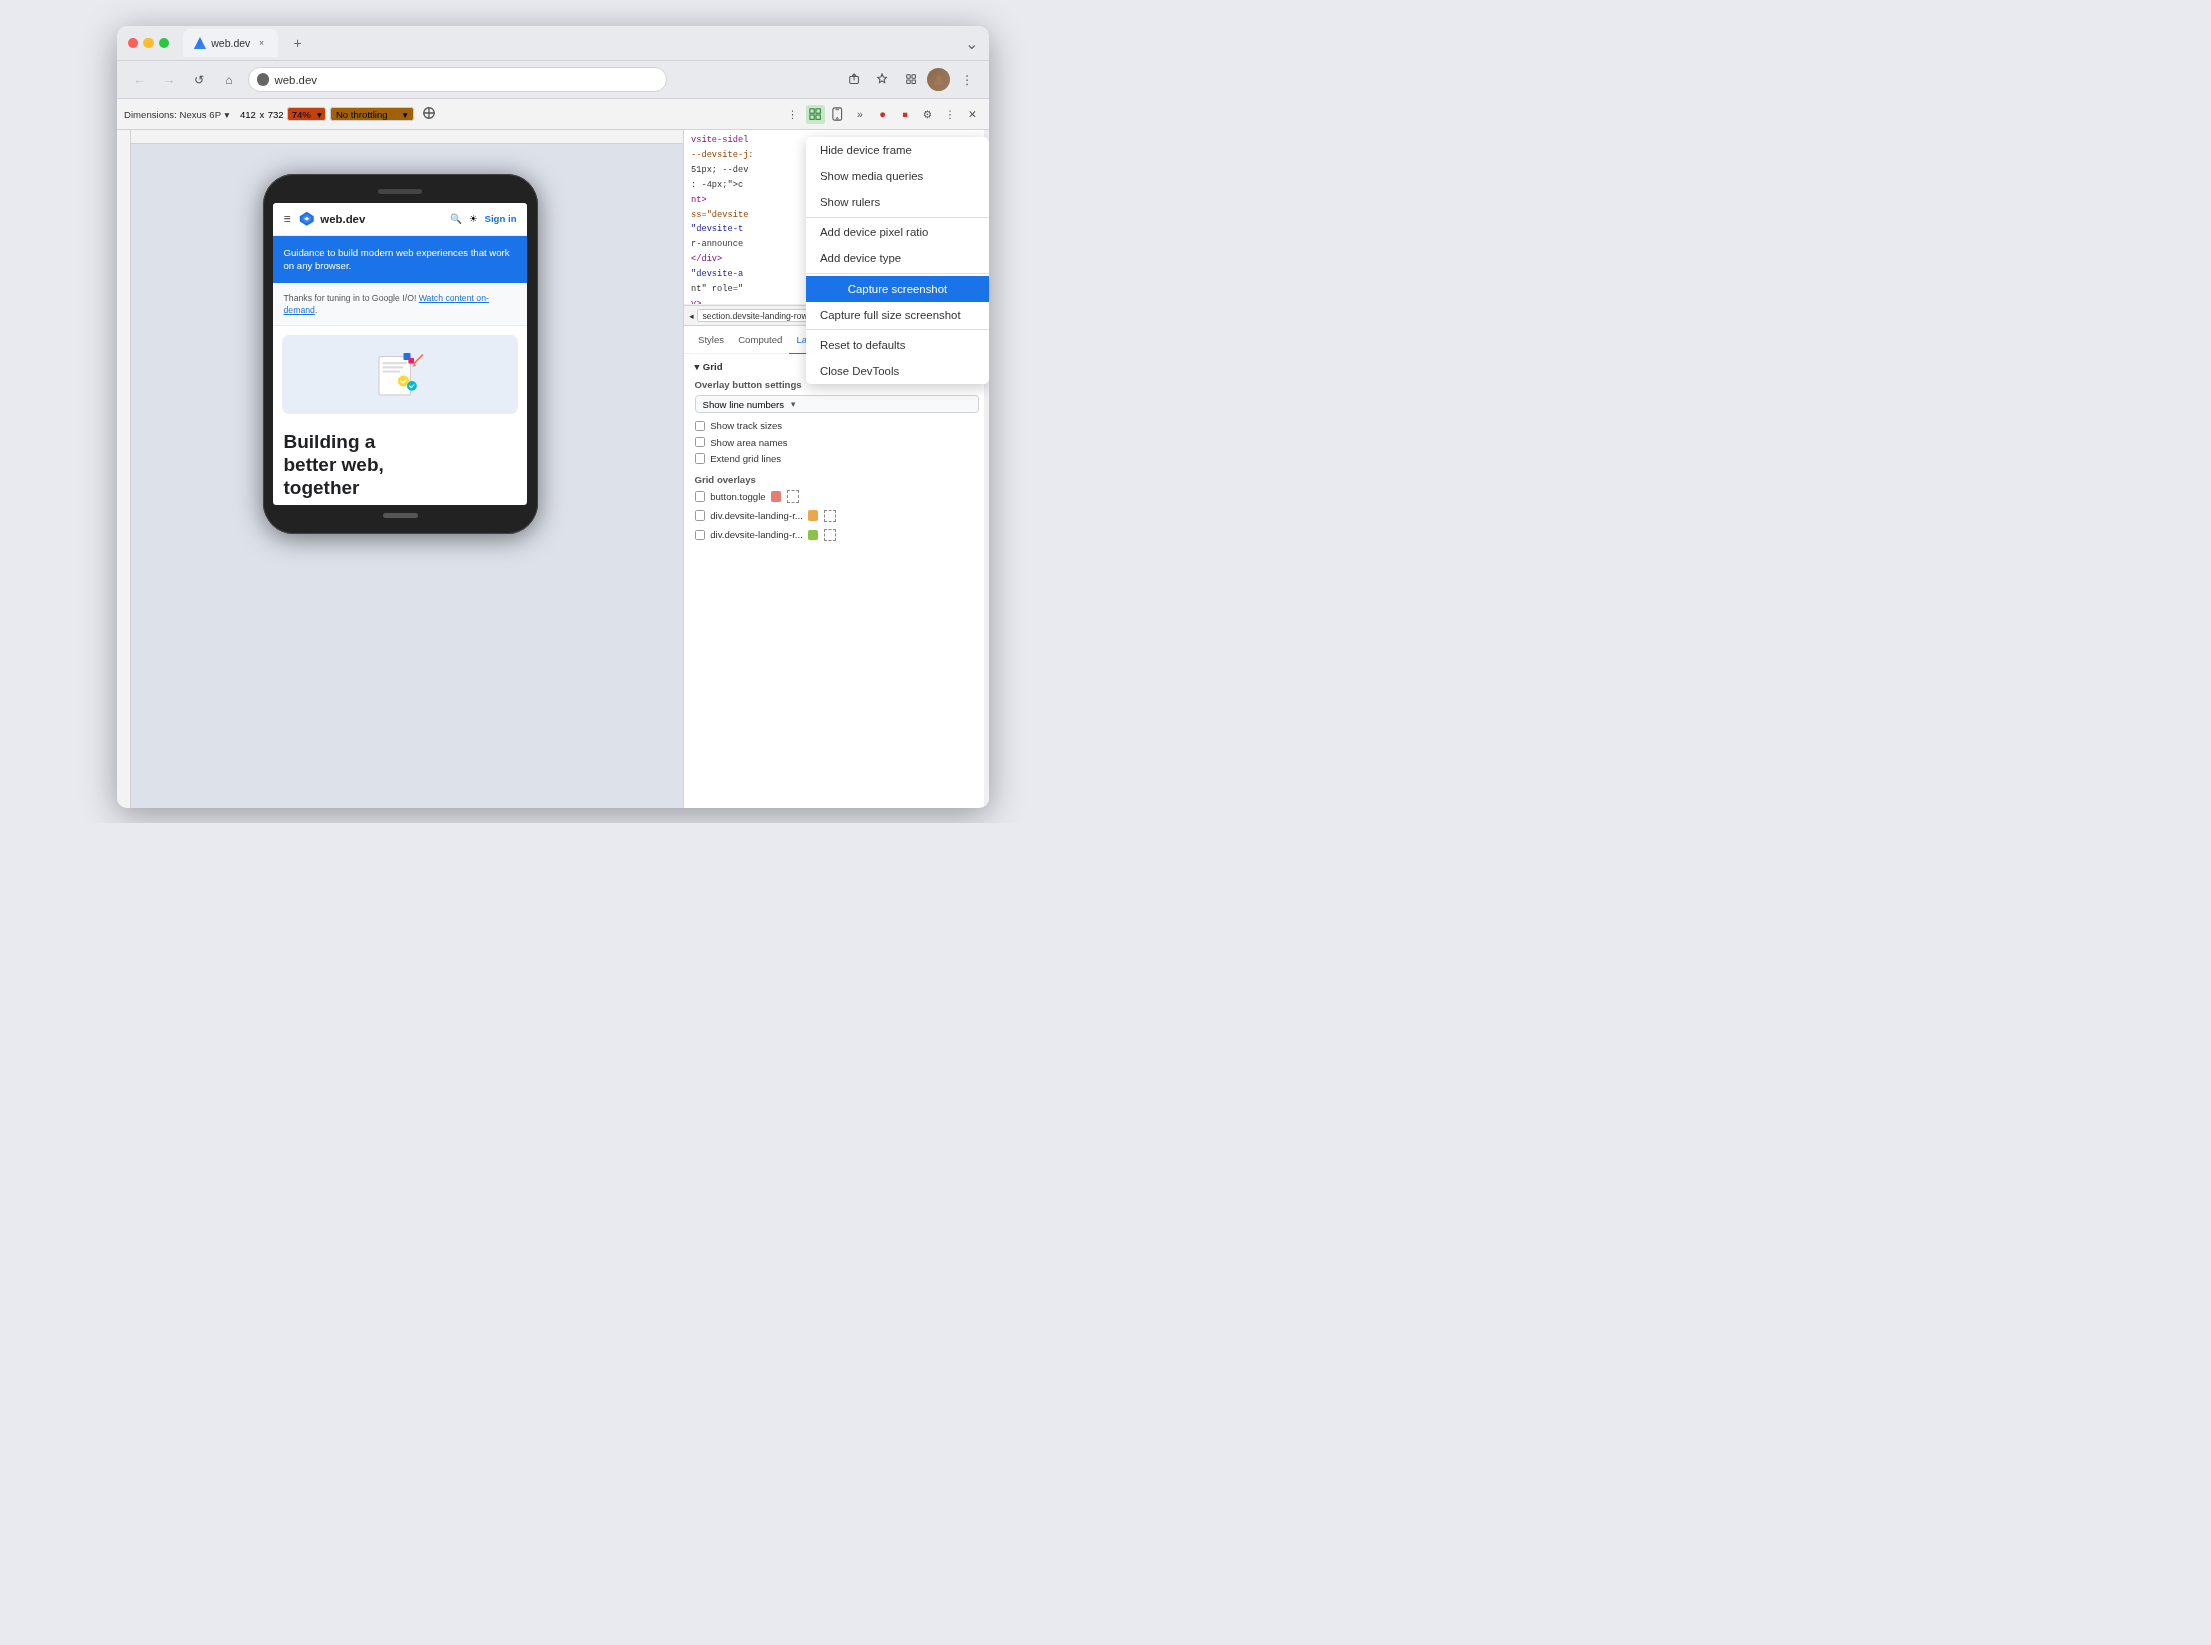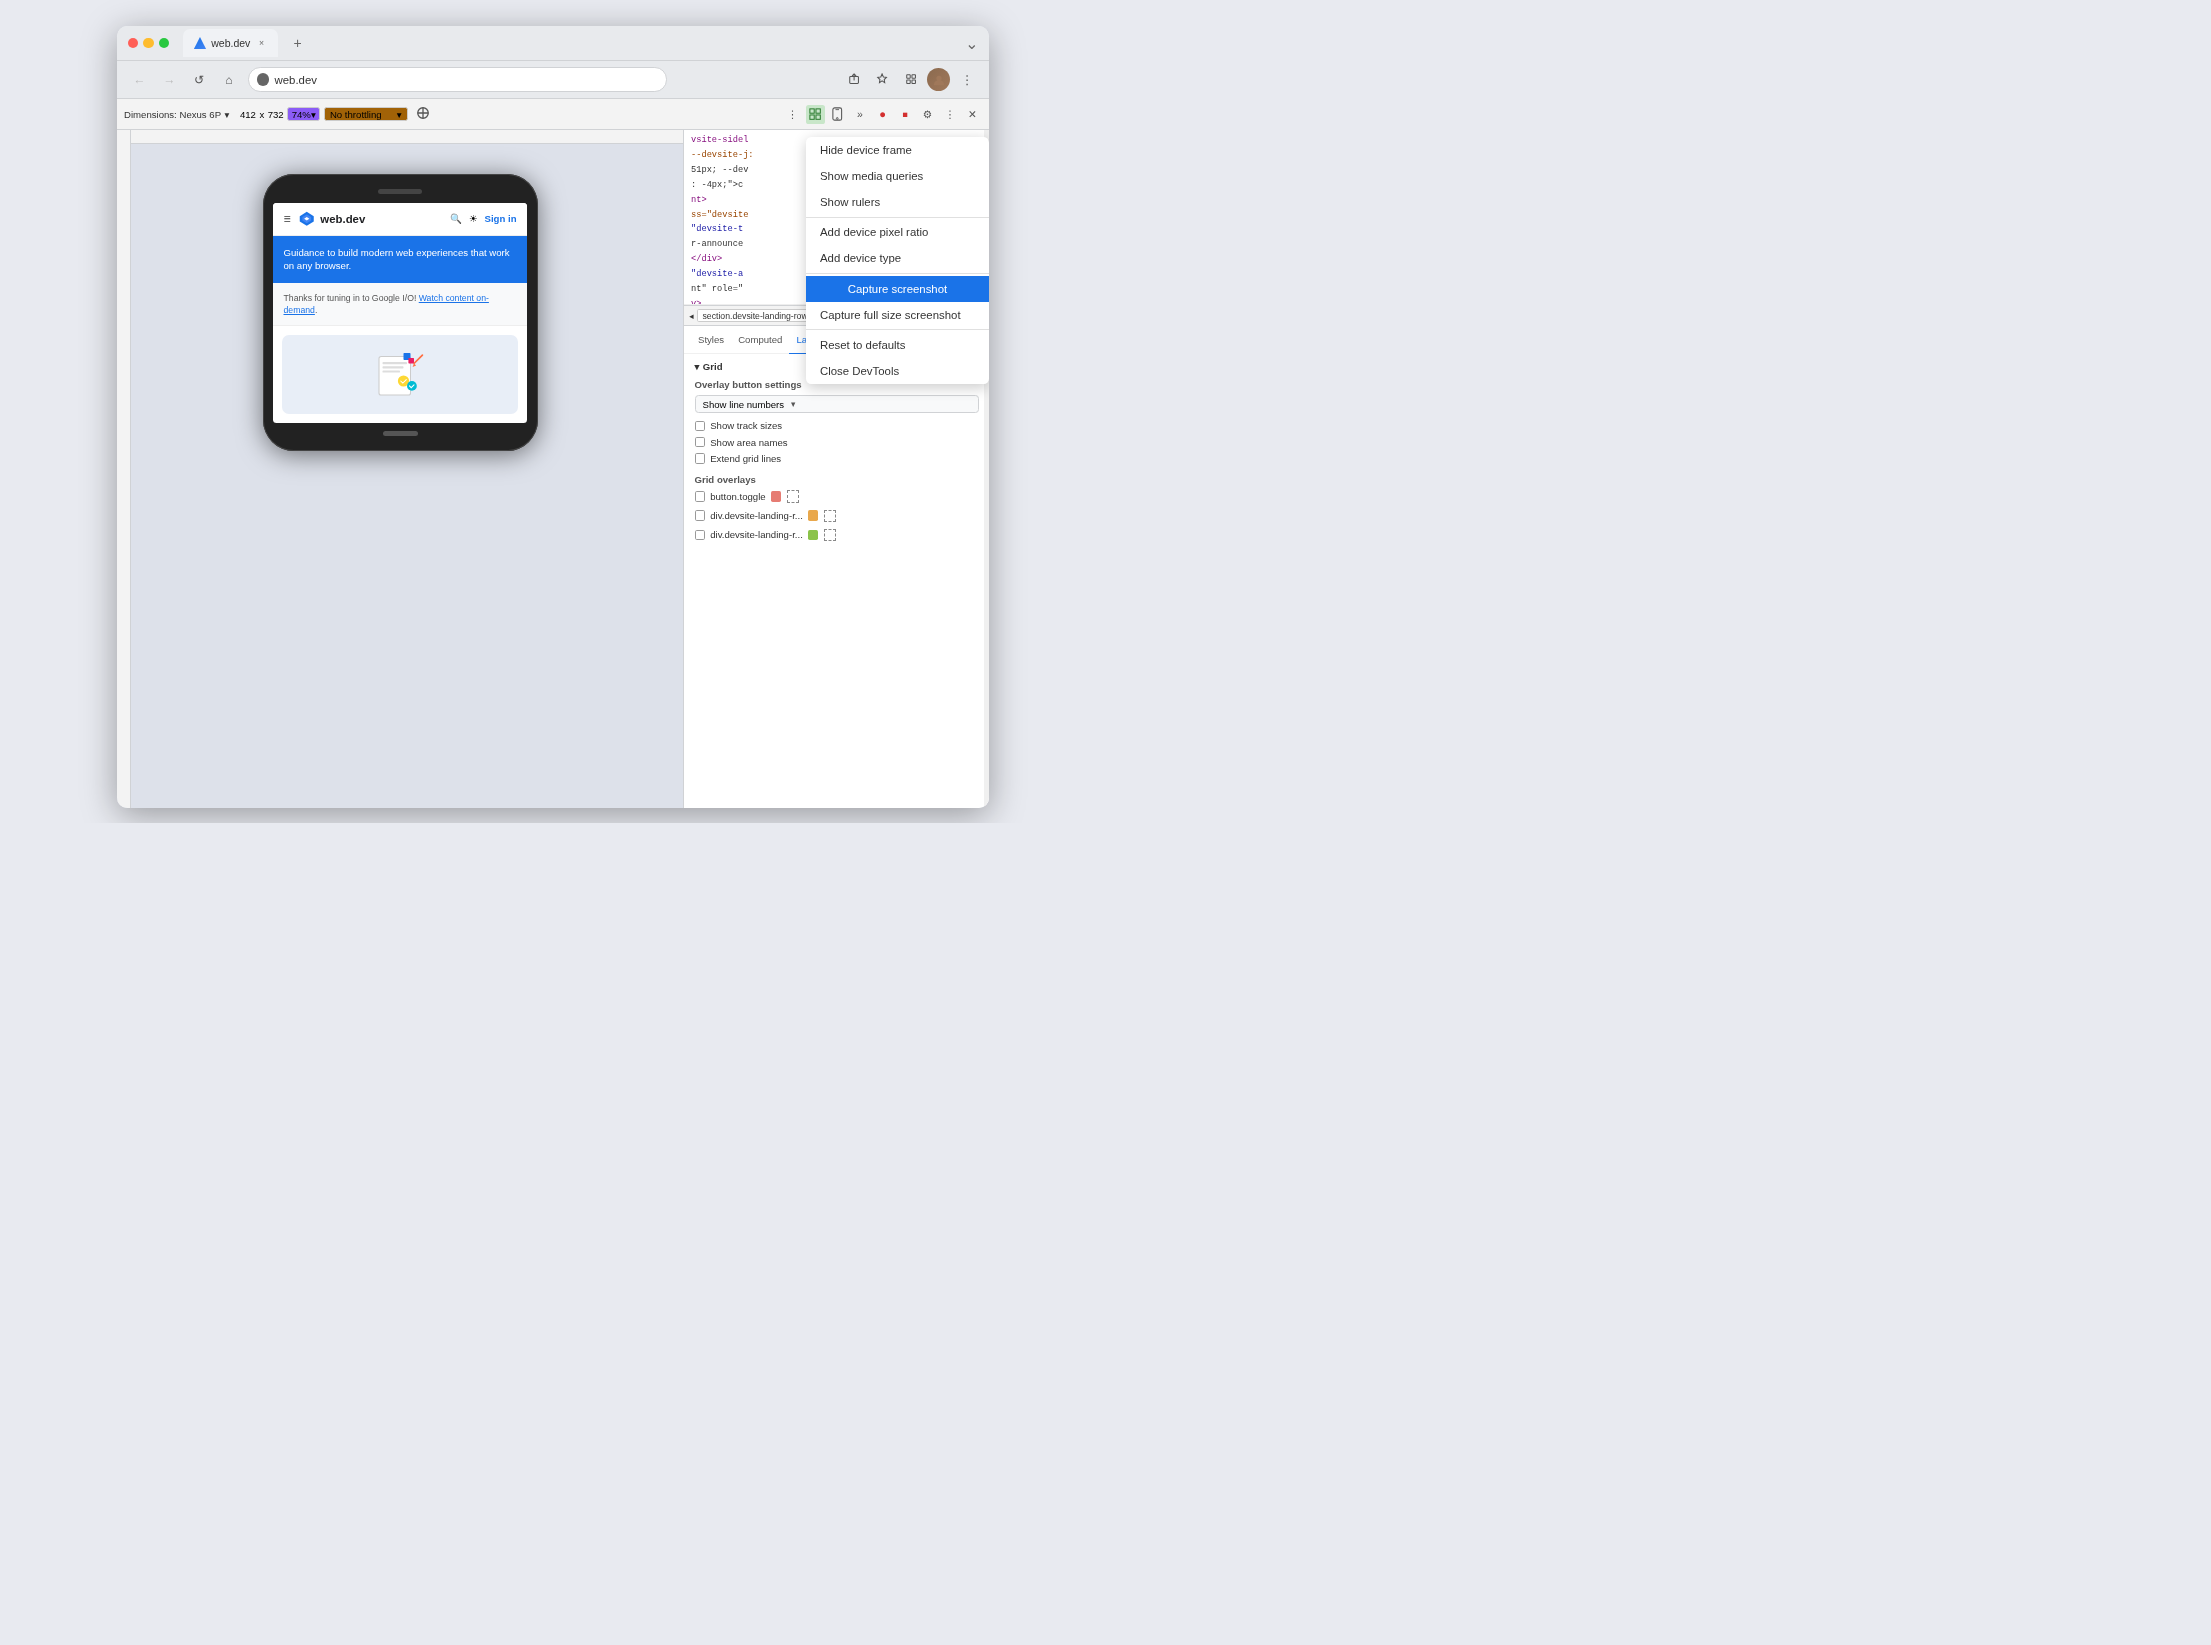--- a/index.html
+++ b/index.html
@@ -188,23 +188,23 @@
     }
     .dt-size {
       display: flex;
       align-items: center;
       gap: 3.5px;
       font-size: 9.6px;
     }
     .dt-zoom {
       display: flex;
       align-items: center;
-      gap: 0;
-      font-size: 9.6px;
-      background: #8b5cf6;
+      gap: 6px;
+      font-size: 9.6px;
+      background: #c2410c;
       border: 0.9px solid #ccc;
       border-radius: 2.6px;
       padding: 0.9px 3.5px;
     }
     .dt-throttle {
       font-size: 9.6px;
       background: #a16207;
       border: 0.9px solid #ccc;
       border-radius: 2.6px;
       padding: 0.9px 5.2px;
@@ -795,20 +795,25 @@
               <circle cx="55" cy="55" r="8" fill="#fdd835"></circle>
               <path d="M51 55l3 3 5-5" stroke="#fff" stroke-width="1.5" fill="none" stroke-linecap="round"></path>
               <circle cx="67" cy="62" r="7" fill="#00bcd4"></circle>
               <path d="M63.5 62l2.5 2.5 4-4" stroke="#fff" stroke-width="1.5" fill="none" stroke-linecap="round"></path>
 
               <line x1="70" y1="30" x2="82" y2="18" stroke="#ff7043" stroke-width="2.5" stroke-linecap="round"></line>
               <polygon points="70,30 68,35 73,33" fill="#ff7043"></polygon>
             </svg>
           </div>
 
+          <div class="webdev-heading">
+            <div>Building a</div>
+            <div>better web,</div>
+            <div>together</div>
+          </div>
         </div>
         <div class="phone-bottom">
           <div class="phone-home"></div>
         </div>
       </div>
     </div>
 
     <div class="devtools-panel">
 
       <div class="context-menu">

